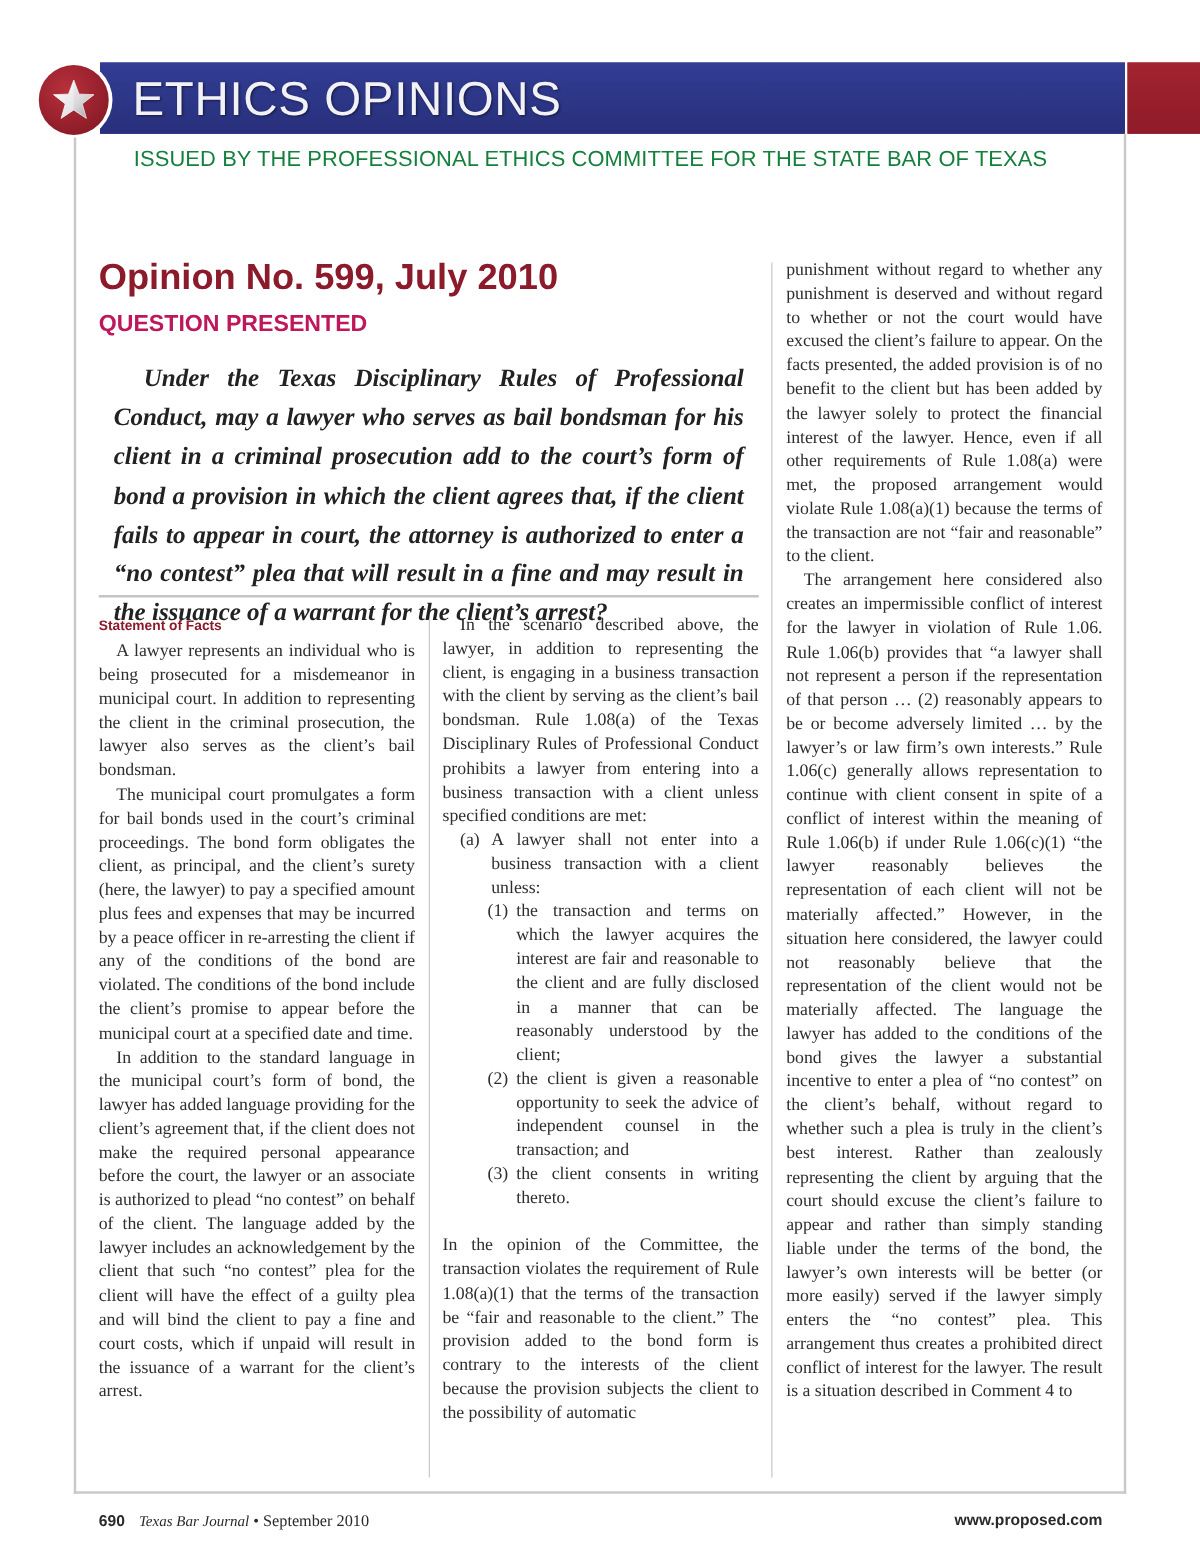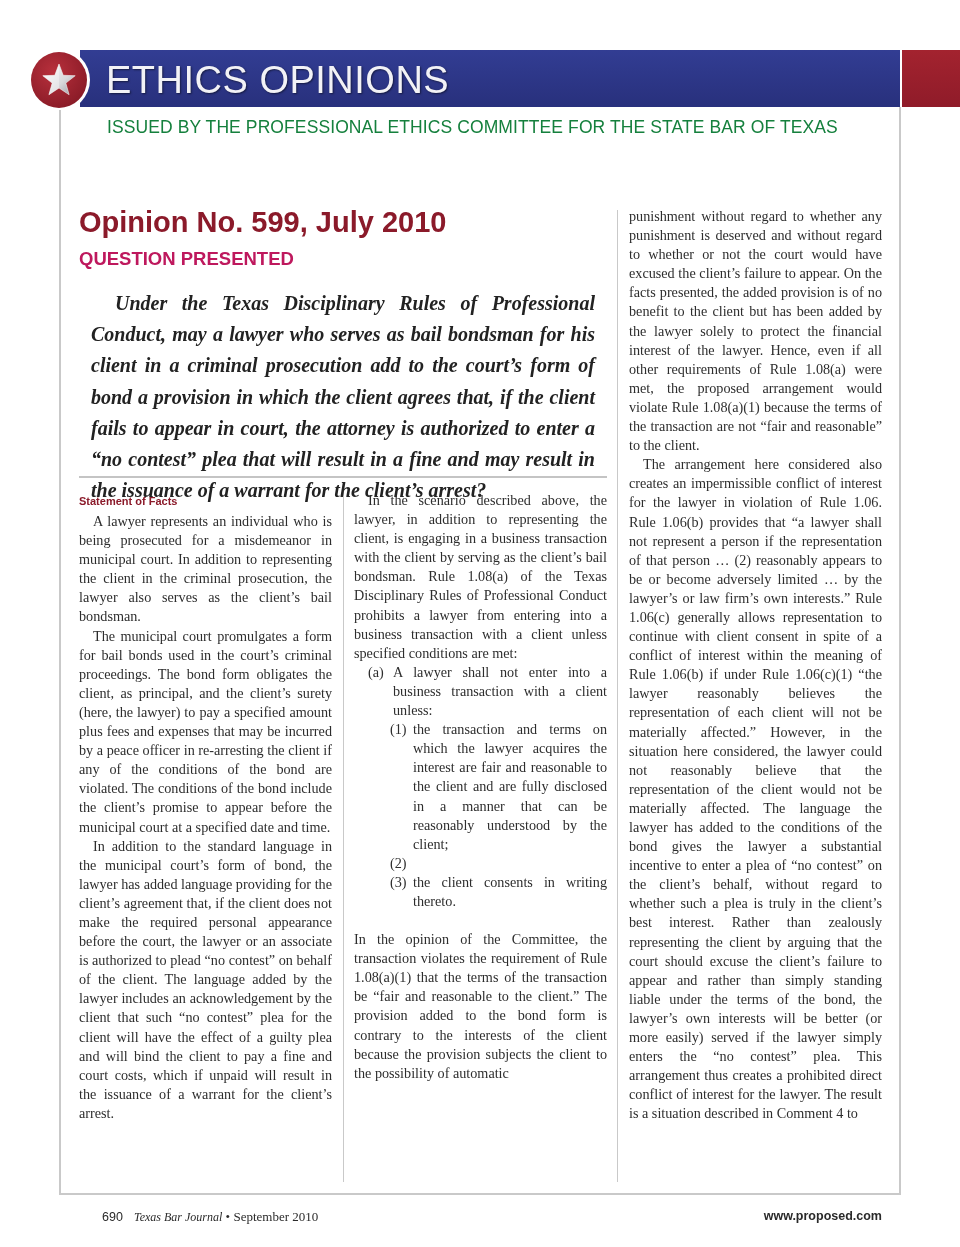--- a/index.html
+++ b/index.html
@@ -50,21 +50,21 @@
   .li .lbl { flex:0 0 auto; }
   .li .txt { flex:1; text-align:justify; }
   .li-a { padding-left:14px; }
   .li-a .lbl { width:25px; }
   .li-n { padding-left:36px; }
   .li-n .lbl { width:23px; }
   .gap { height:19px; }
 
   
   .footer { position:absolute; top:1209px; left:79px; width:803px; height:18px; font-size:13px; color:#2a2a2a; }
-  .footer .pg { font-weight:normal; font-family:"Liberation Sans","DejaVu Sans",sans-serif; font-size:12.5px; margin-right:8px;margin-left:23px; }
+  .footer .pg { font-weight:bold; font-family:"Liberation Sans","DejaVu Sans",sans-serif; font-size:12.5px; margin-right:8px; }
   .footer .journal { font-style:italic; font-size:12px; }
   .footer .url { position:absolute; right:0; top:0; font-weight:bold; font-family:"Liberation Sans","DejaVu Sans",sans-serif; font-size:12.5px; }
 </style>
 </head>
 <body>
 
 <div class="banner"></div>
 <div class="banner-red"></div>
 <div class="seal">
   <div class="seal-inner">
@@ -110,20 +110,21 @@
     <div class="li li-a">
       <span class="lbl">(a)</span>
       <span class="txt">A lawyer shall not enter into a business transaction with a client unless:</span>
     </div>
     <div class="li li-n">
       <span class="lbl">(1)</span>
       <span class="txt">the transaction and terms on which the lawyer acquires the interest are fair and reasonable to the client and are fully disclosed in a manner that can be reasonably understood by the client;</span>
     </div>
     <div class="li li-n">
       <span class="lbl">(2)</span>
+      <span class="txt">the client is given a reasonable opportunity to seek the advice of independent counsel in the transaction; and</span>
     </div>
     <div class="li li-n">
       <span class="lbl">(3)</span>
       <span class="txt">the client consents in writing thereto.</span>
     </div>
   </div>
   <div class="gap"></div>
   <p class="noindent">In the opinion of the Committee, the transaction violates the requirement of Rule 1.08(a)(1) that the terms of the transaction be “fair and reasonable to the client.” The provision added to the bond form is contrary to the interests of the client because the provision subjects the client to the possibility of automatic</p>
 </div>
 

